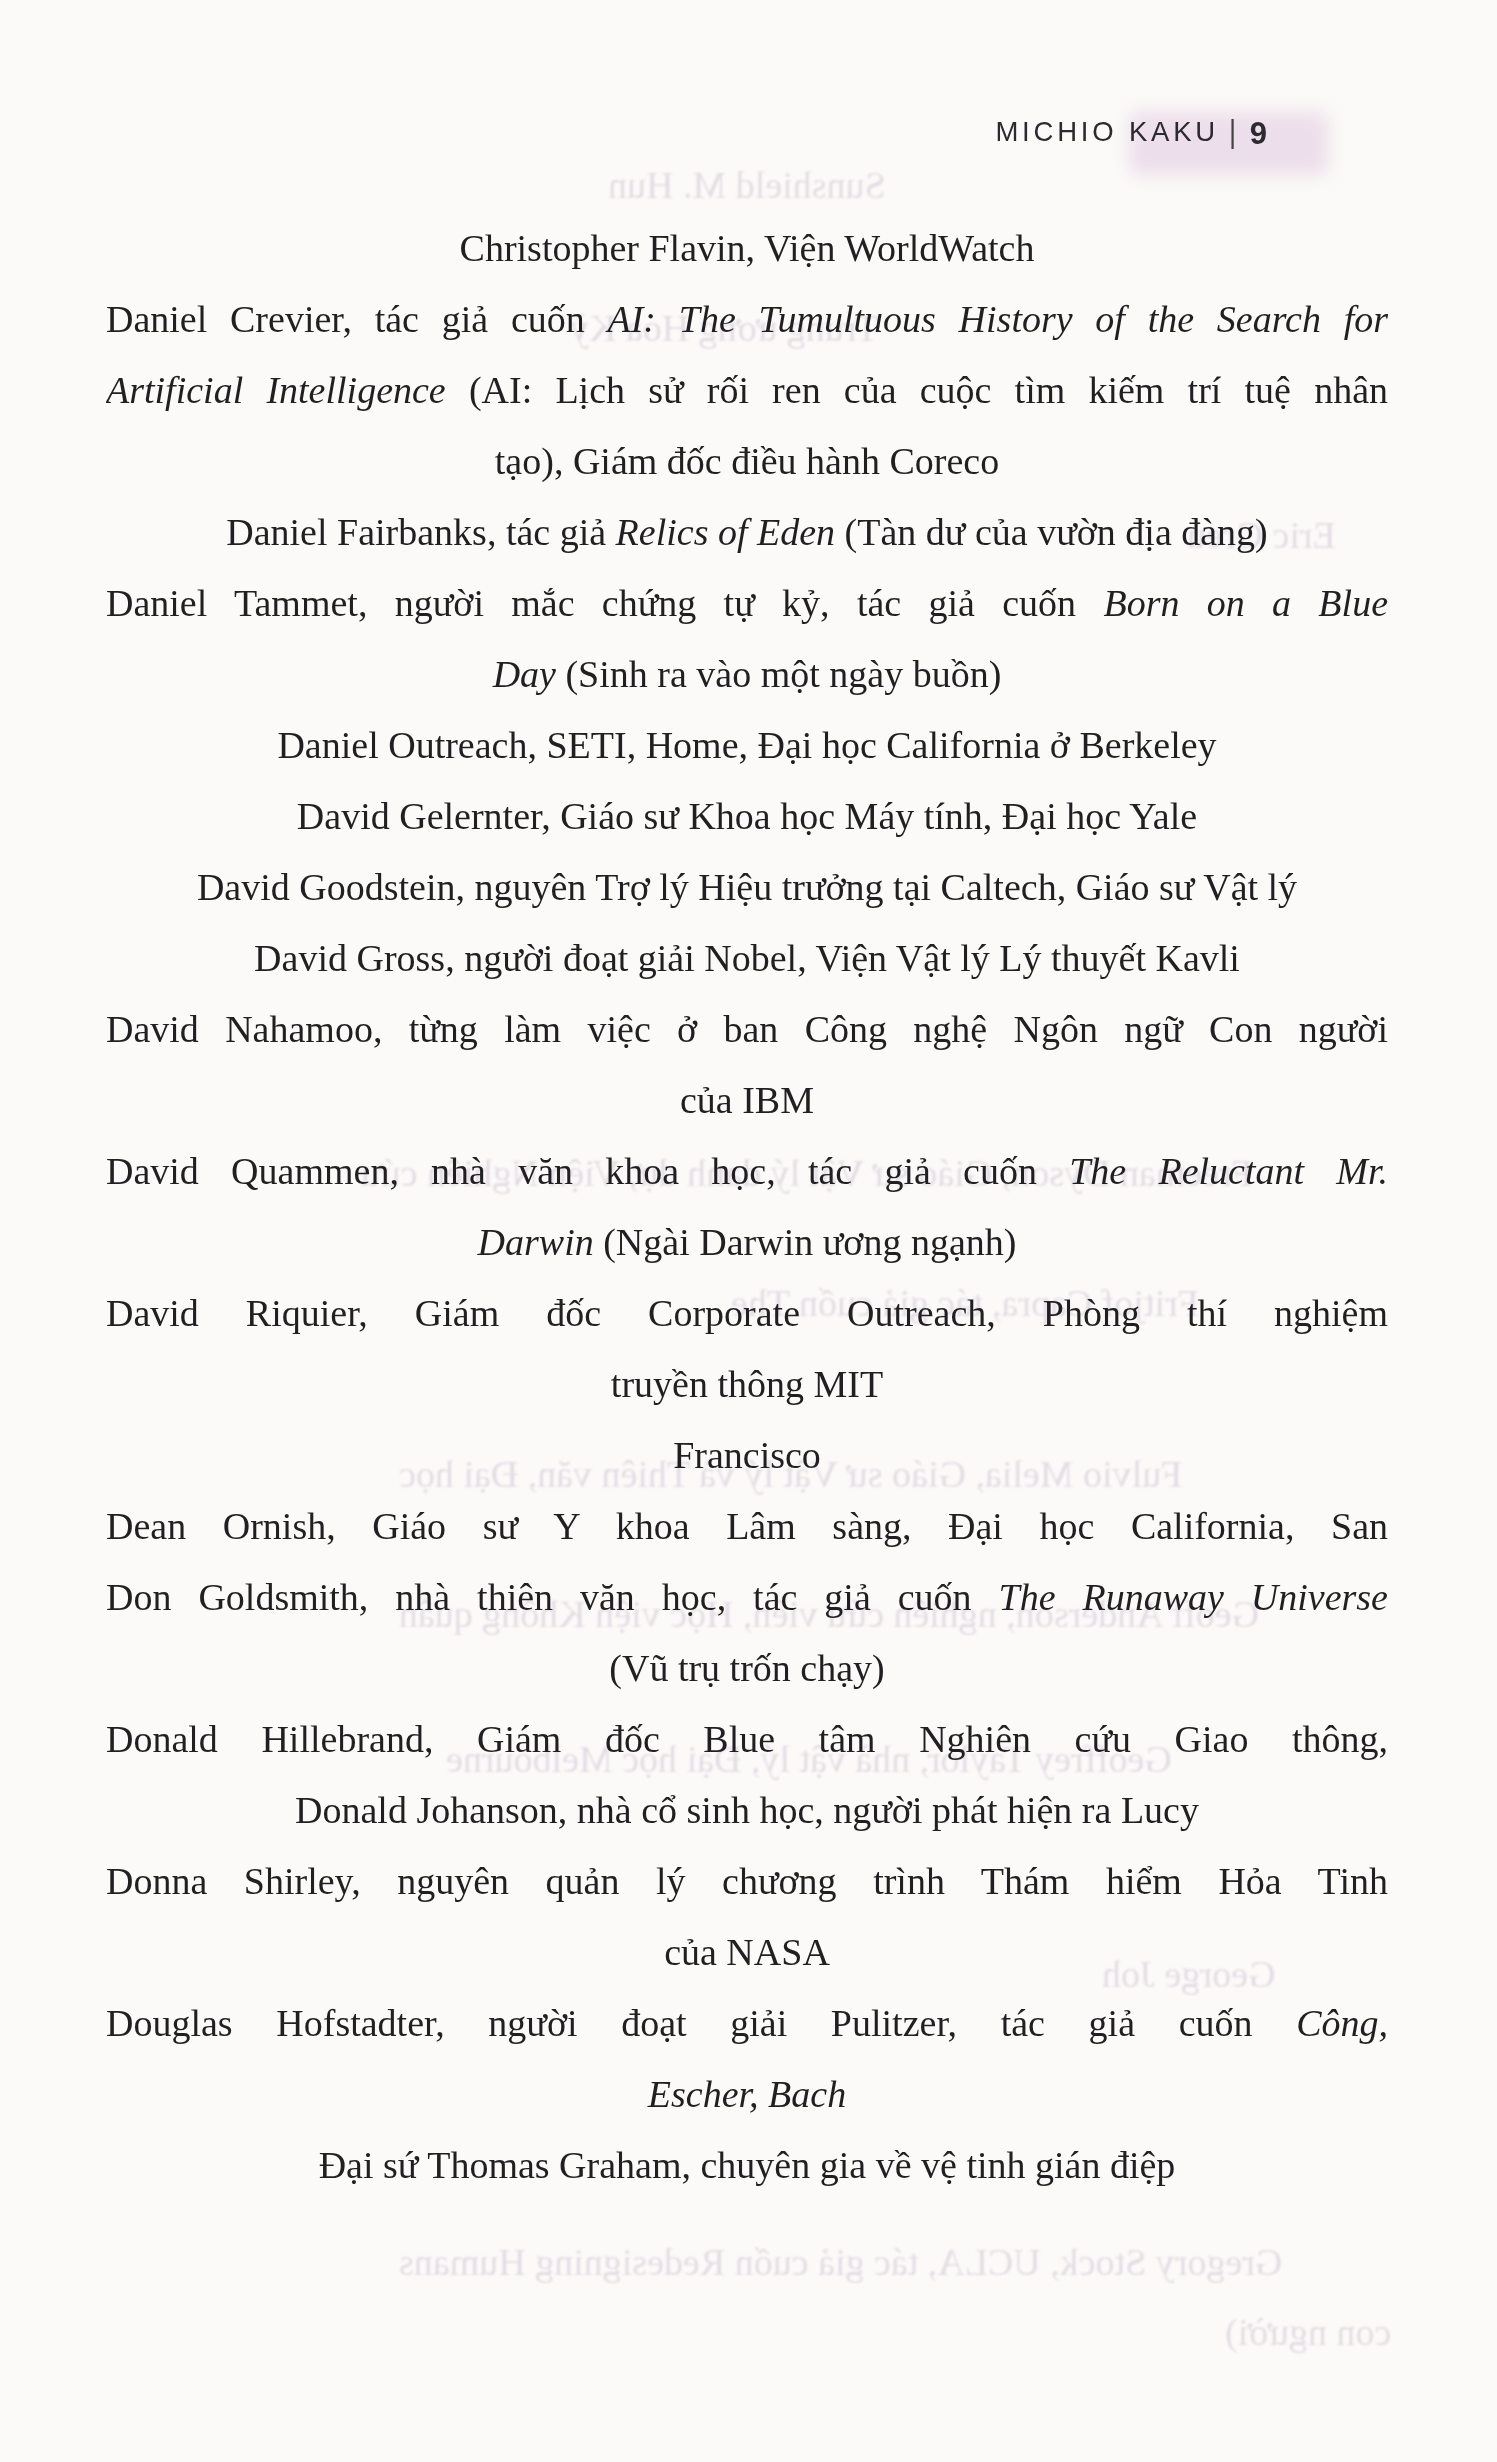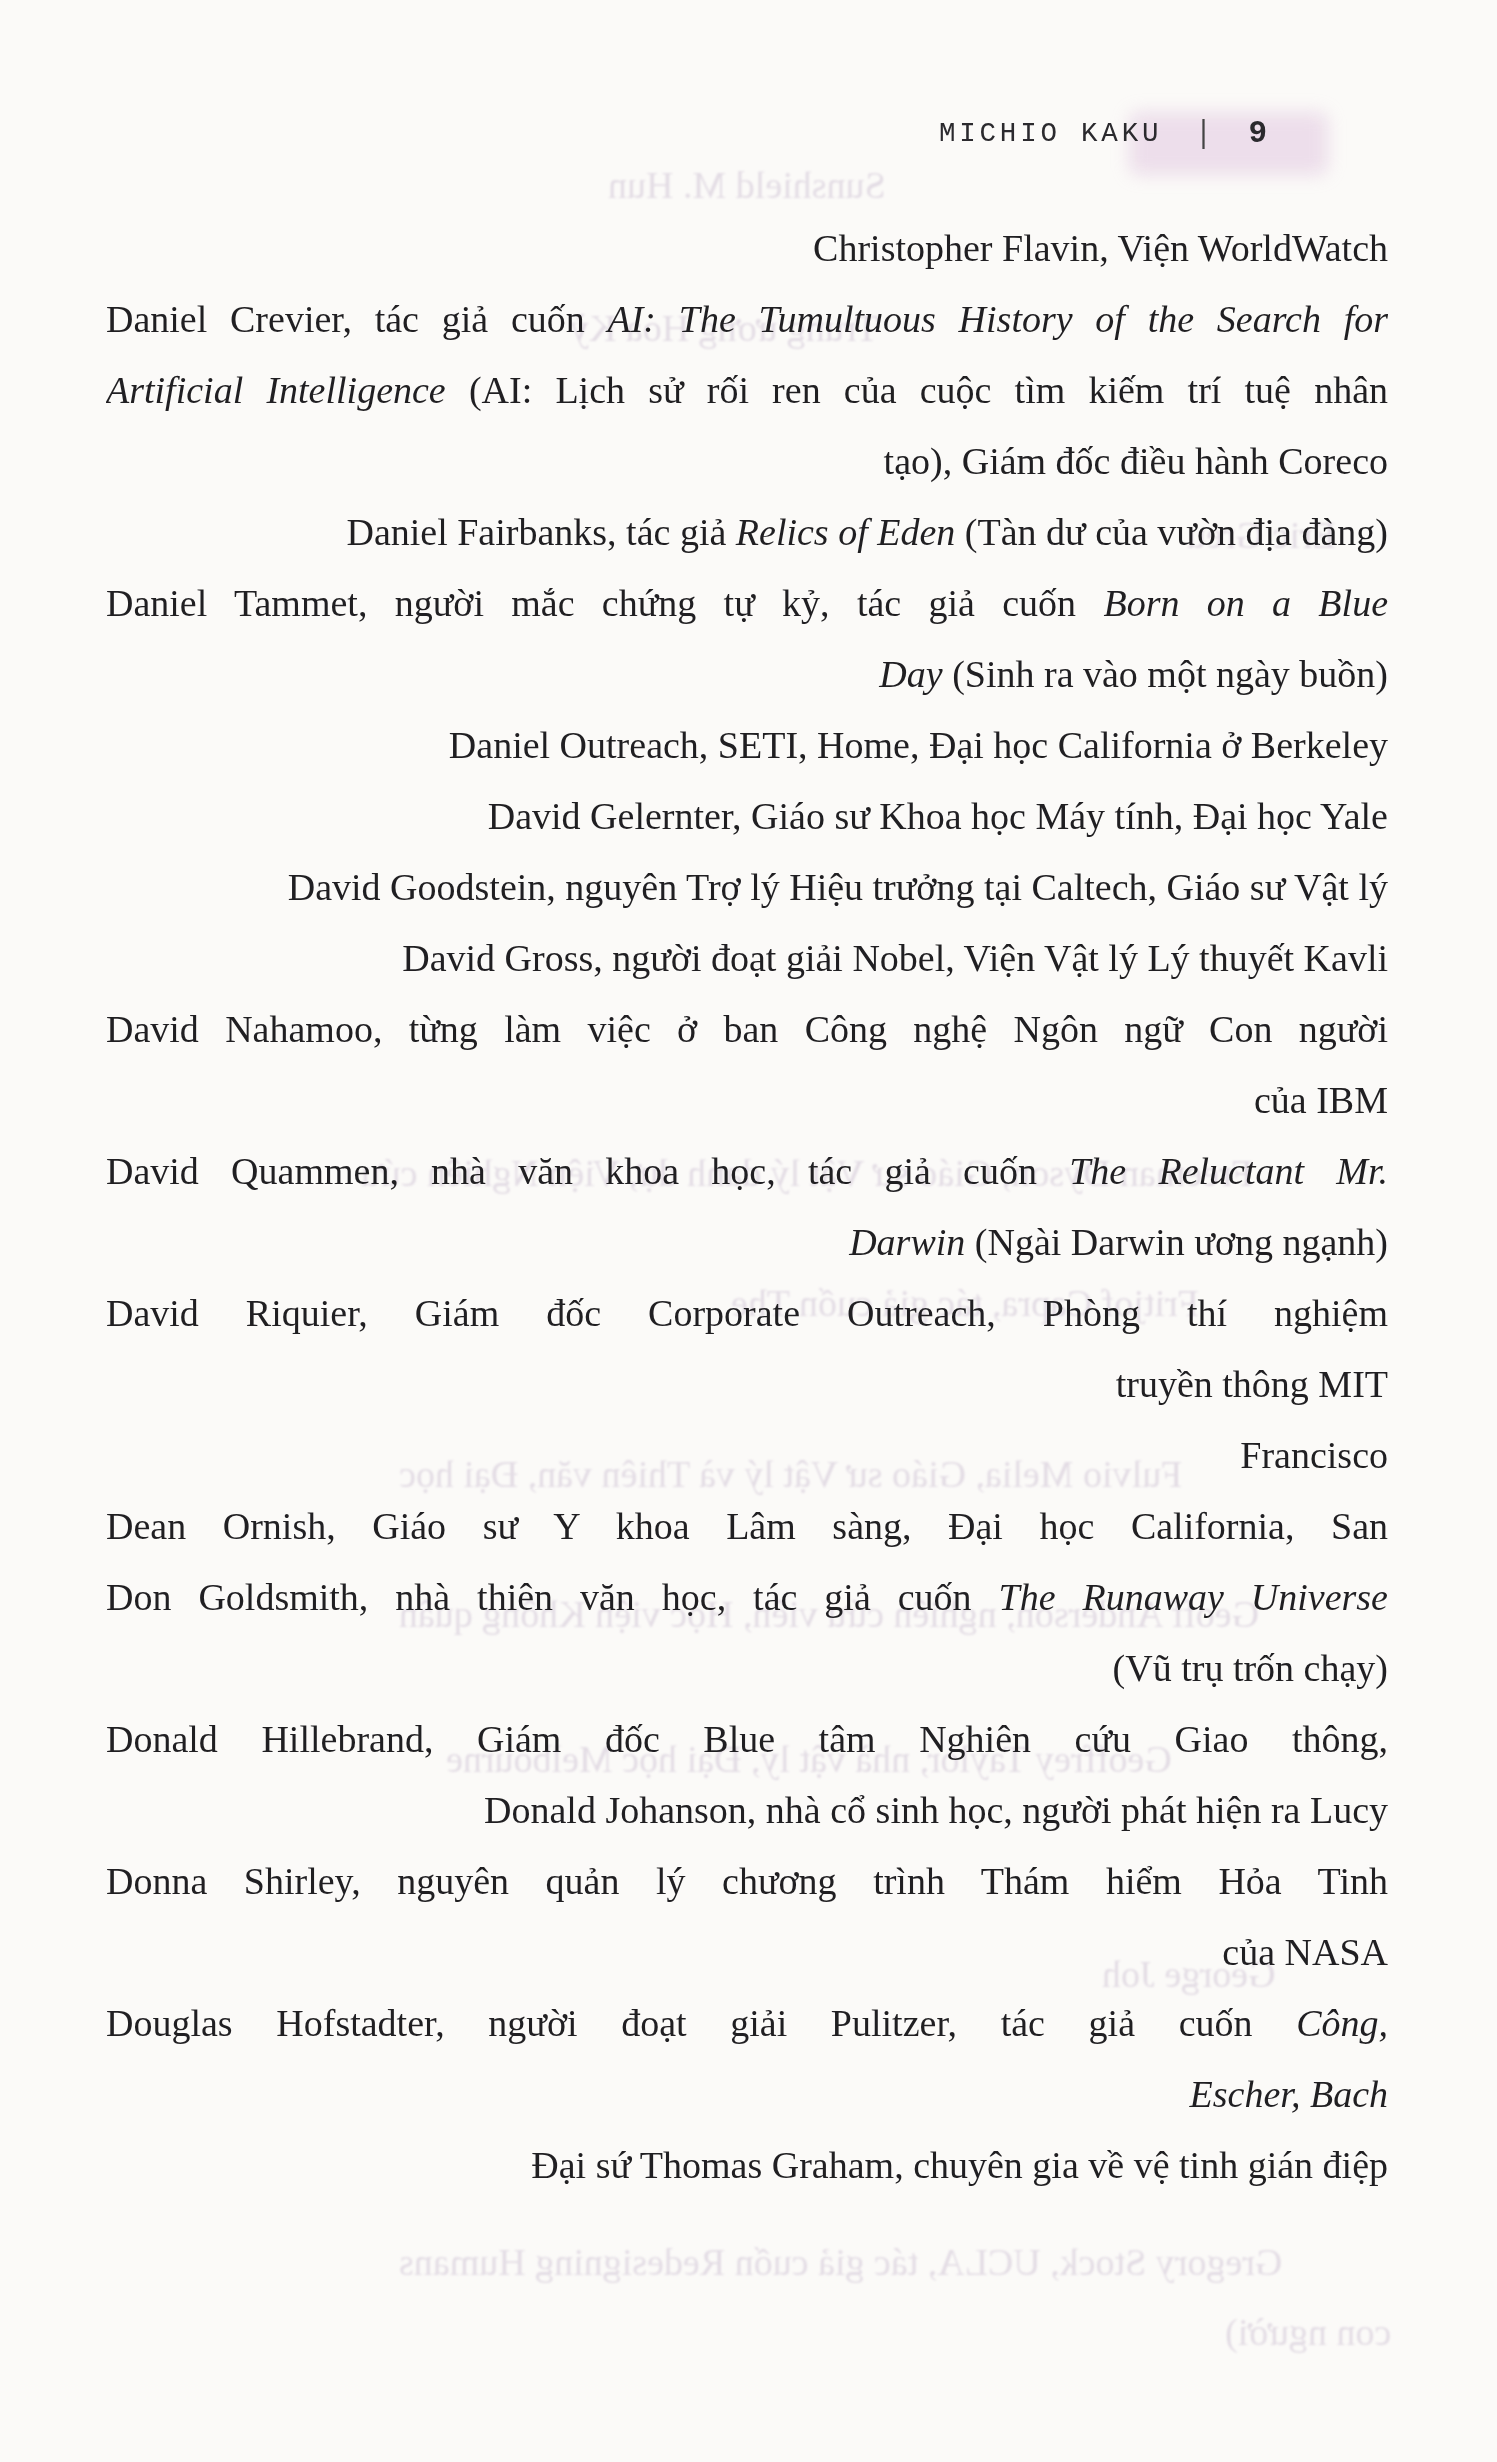--- a/index.html
+++ b/index.html
@@ -5,35 +5,35 @@
   html,body { margin:0; padding:0; background:#e8e8e8; }
   .page {
     position:relative; width:1497px; height:2462px;
     background:#fbfaf8; overflow:hidden;
     font-family:"Liberation Serif","DejaVu Serif",serif;
     color:#201f22;
   }
   
   .header {
     position:absolute; top:116px; right:230px;
-    display:flex; align-items:center; gap:31px;
-    font-family:Liberation Mono, monospace;
+    display:flex; gap:8px;
+    font-family:Liberation Sans, sans-serif;
     font-size:27.5px; letter-spacing:3.8px; color:#2b2a2e;
   }
   .header .sep { font-weight:300; color:#444; padding:0 1.9px; transform:scaleY(1.15); }
   .header .pgnum { font-weight:bold; font-size:31px; letter-spacing:0; }
   .blob {
     position:absolute; left:1129px; top:112px; width:199px; height:63px;
     background:rgba(205,160,205,0.30); filter:blur(8.5px); border-radius:9.5px;
   }
   
   .content { position:absolute; left:106px; top:213px; width:1282px; }
   .line {
     height:71px; line-height:71px; font-size:38px;
-    white-space:nowrap; overflow:hidden; text-align:right;
+    white-space:nowrap; overflow:hidden; text-align:center;
   }
   .line.justify {
     white-space:normal; text-align:justify;
     -moz-text-align-last:justify; text-align-last:justify;
   }
   .line .it { font-style:italic; }
   
   .bleed {
     position:absolute; white-space:nowrap; font-size:38px;
     color:#8f74a0; opacity:0.22; filter:blur(1.3px);

